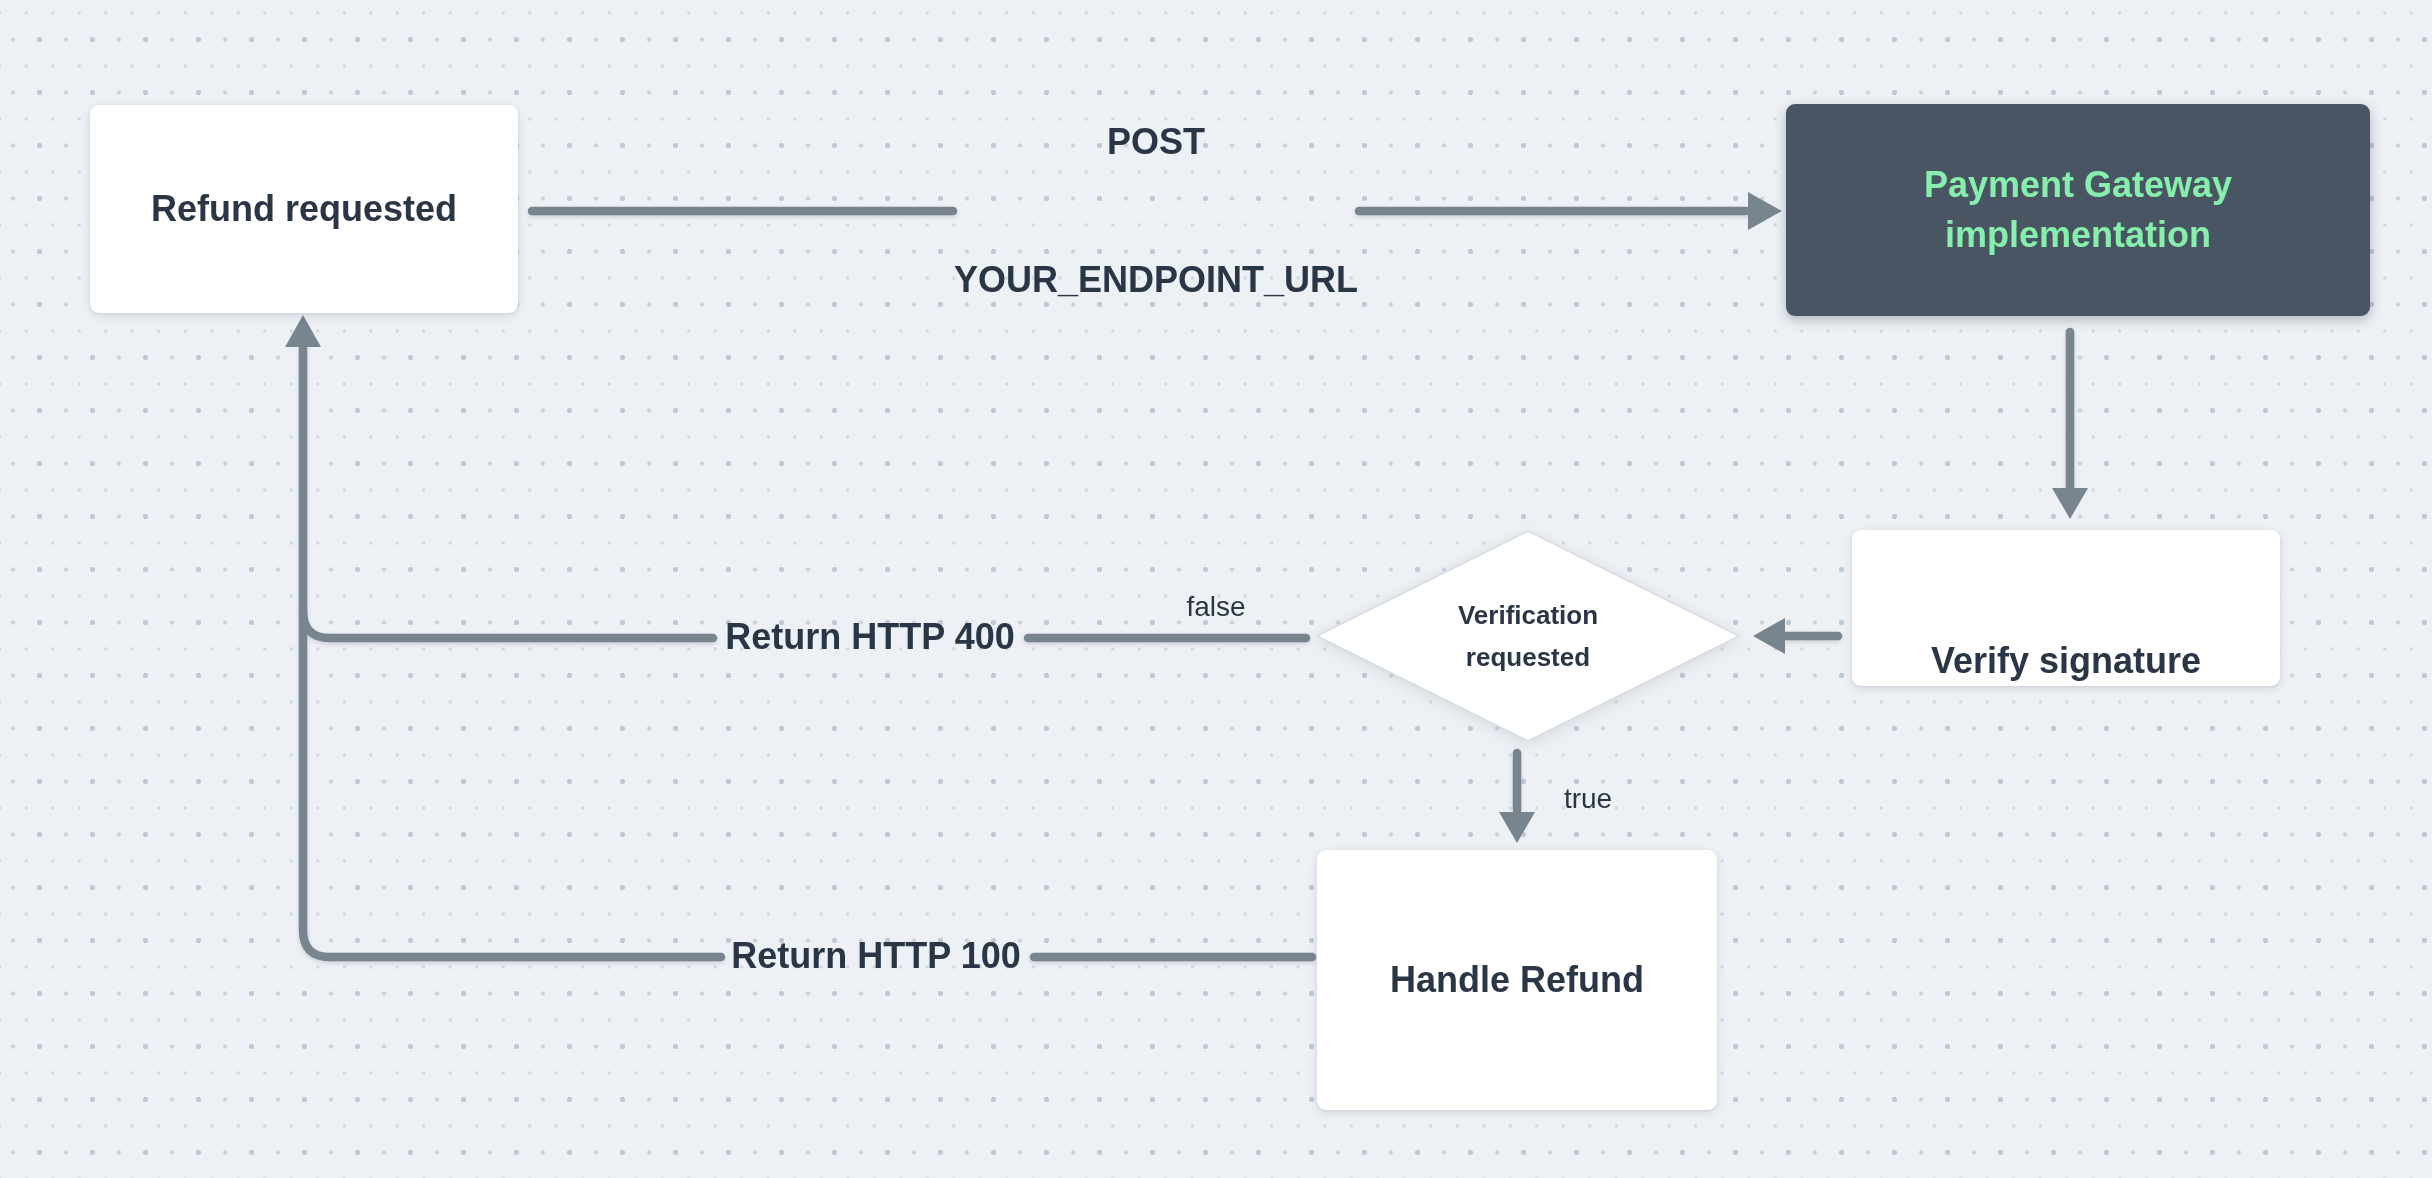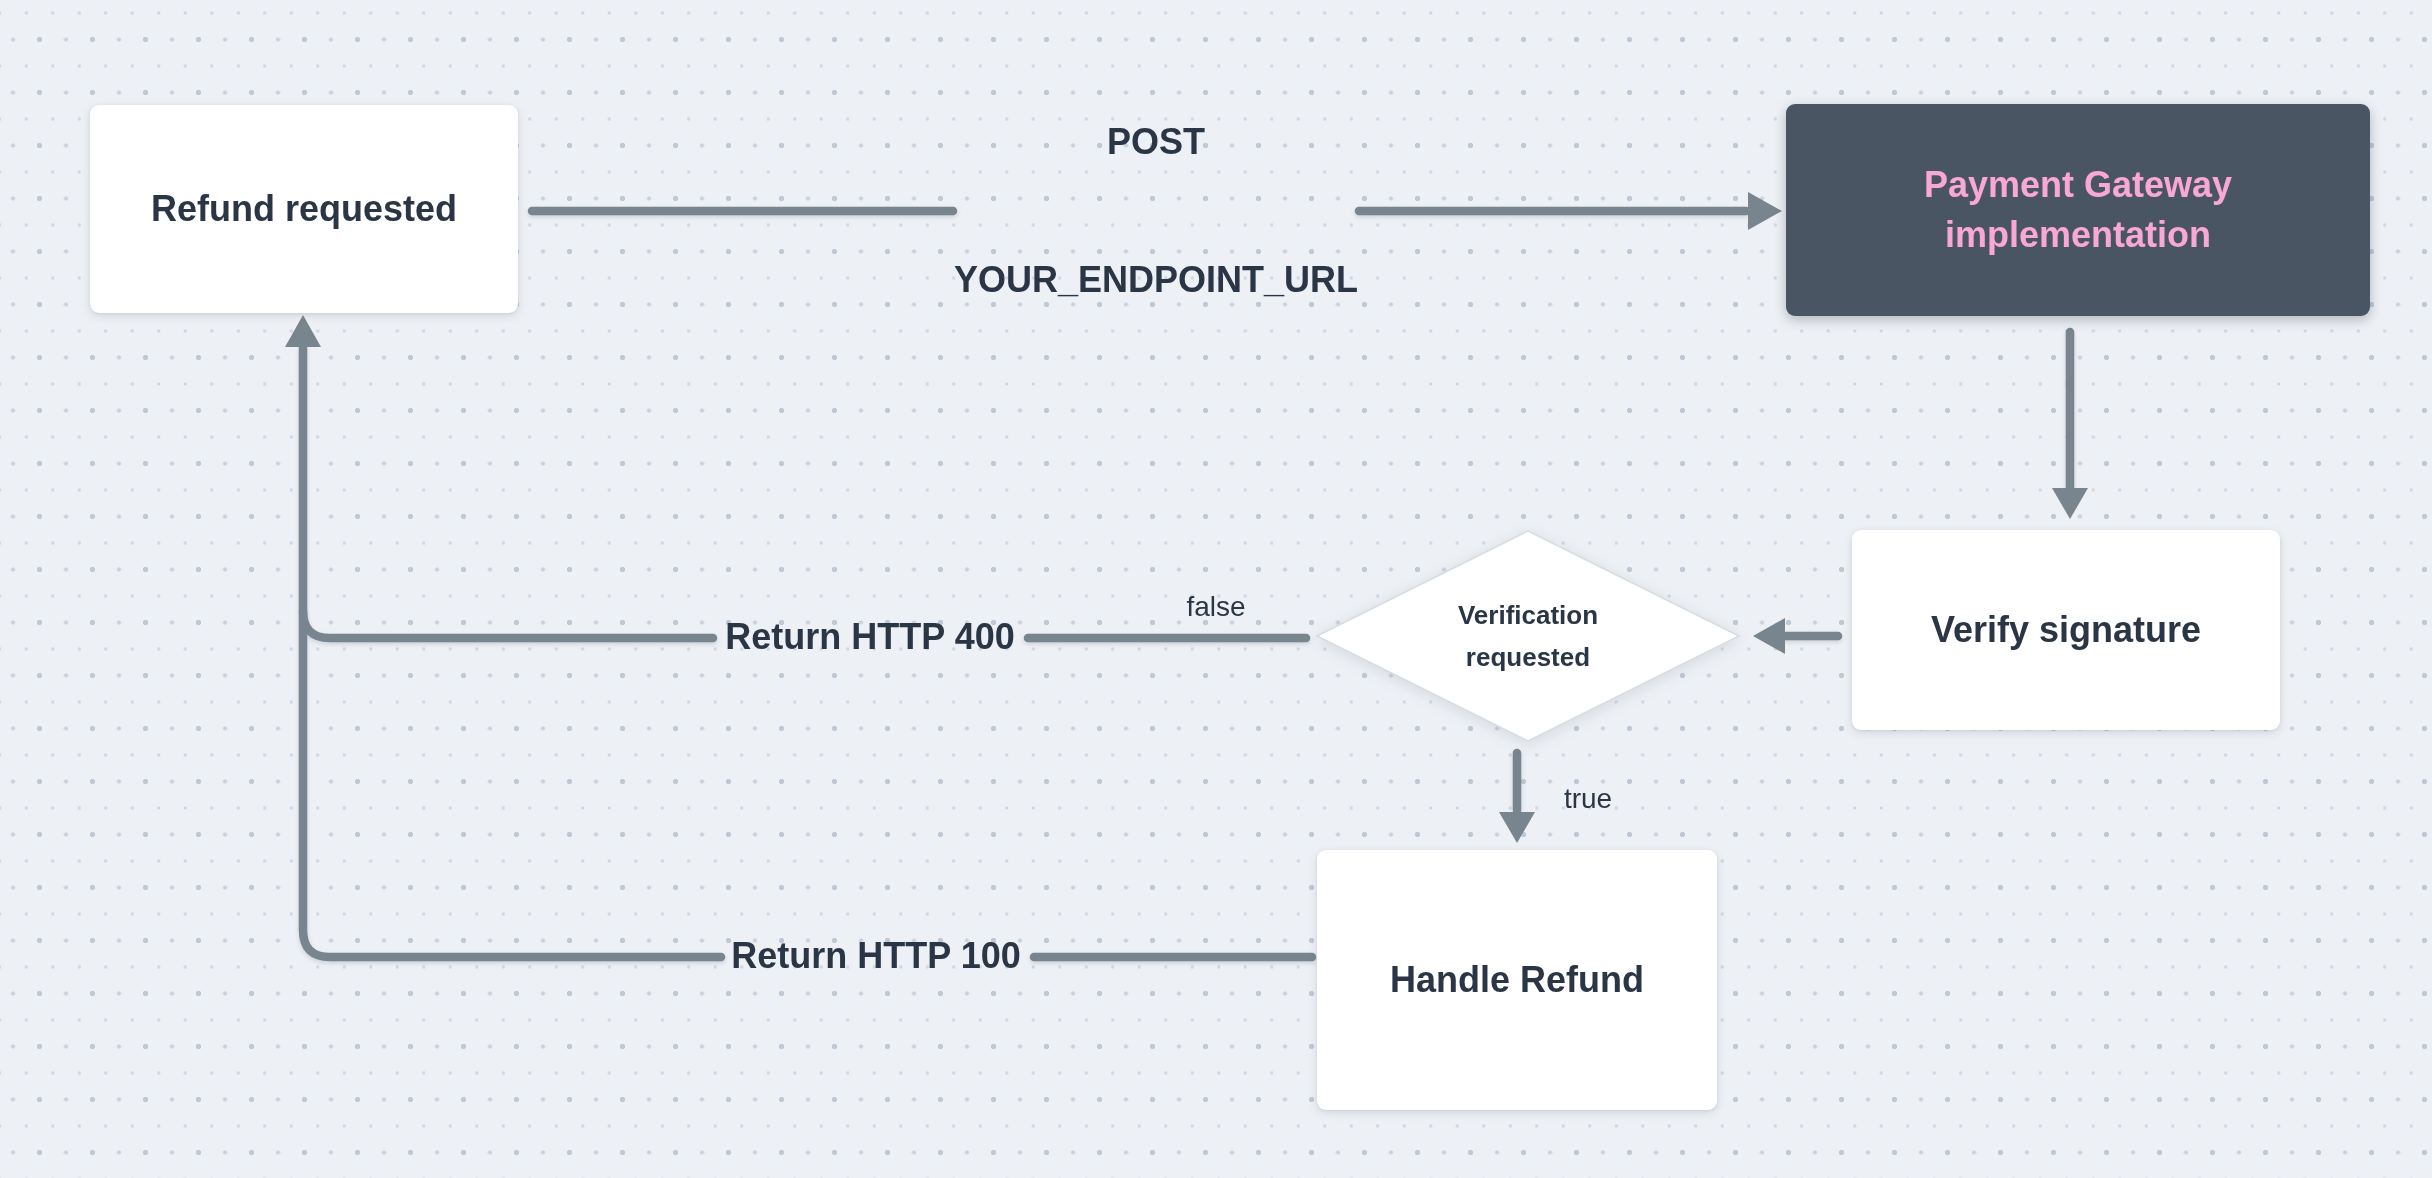--- a/index.html
+++ b/index.html
@@ -21,21 +21,21 @@
     position:absolute;
     display:flex;align-items:center;justify-content:center;
     text-align:center;
     background:#ffffff;
     border-radius:9px;
     box-shadow:0 3px 10px rgba(70,85,110,0.14), 0 1px 3px rgba(70,85,110,0.10);
     font-size:36px;font-weight:600;line-height:1.4;
   }
   .node.dark{
     background:#4a5564;
-    color:#f9a8d4;
+    color:#86efac;
     box-shadow:0 4px 12px rgba(45,55,75,0.30);
   }
   .edge-label{
     position:absolute;
     transform:translate(-50%,-50%);
     font-size:36px;font-weight:600;
     text-align:center;line-height:1.28;
     white-space:pre;
     color:#2a3646;
   }
@@ -91,21 +91,21 @@
   </svg>
 
   <div class="node" style="left:90px;top:105px;width:428px;height:208px;">
     <span>Refund requested</span>
   </div>
 
   <div class="node dark" style="left:1786px;top:104px;width:584px;height:212px;">
     <span style="display:inline-block;max-width:420px;">Payment Gateway implementation</span>
   </div>
 
-  <div class="node" style="left:1852px;top:530px;width:428px;height:200px;">
+  <div class="node" style="left:1852px;top:530px;width:428px;height:156px;align-items:flex-end;">
     <span>Verify signature</span>
   </div>
 
   <div class="node" style="left:1317px;top:850px;width:400px;height:260px;">
     <span>Handle Refund</span>
   </div>
 
   <div class="diamond-label" style="left:1528px;top:636px;">
     <div>Verification</div>
     <div>requested</div>

